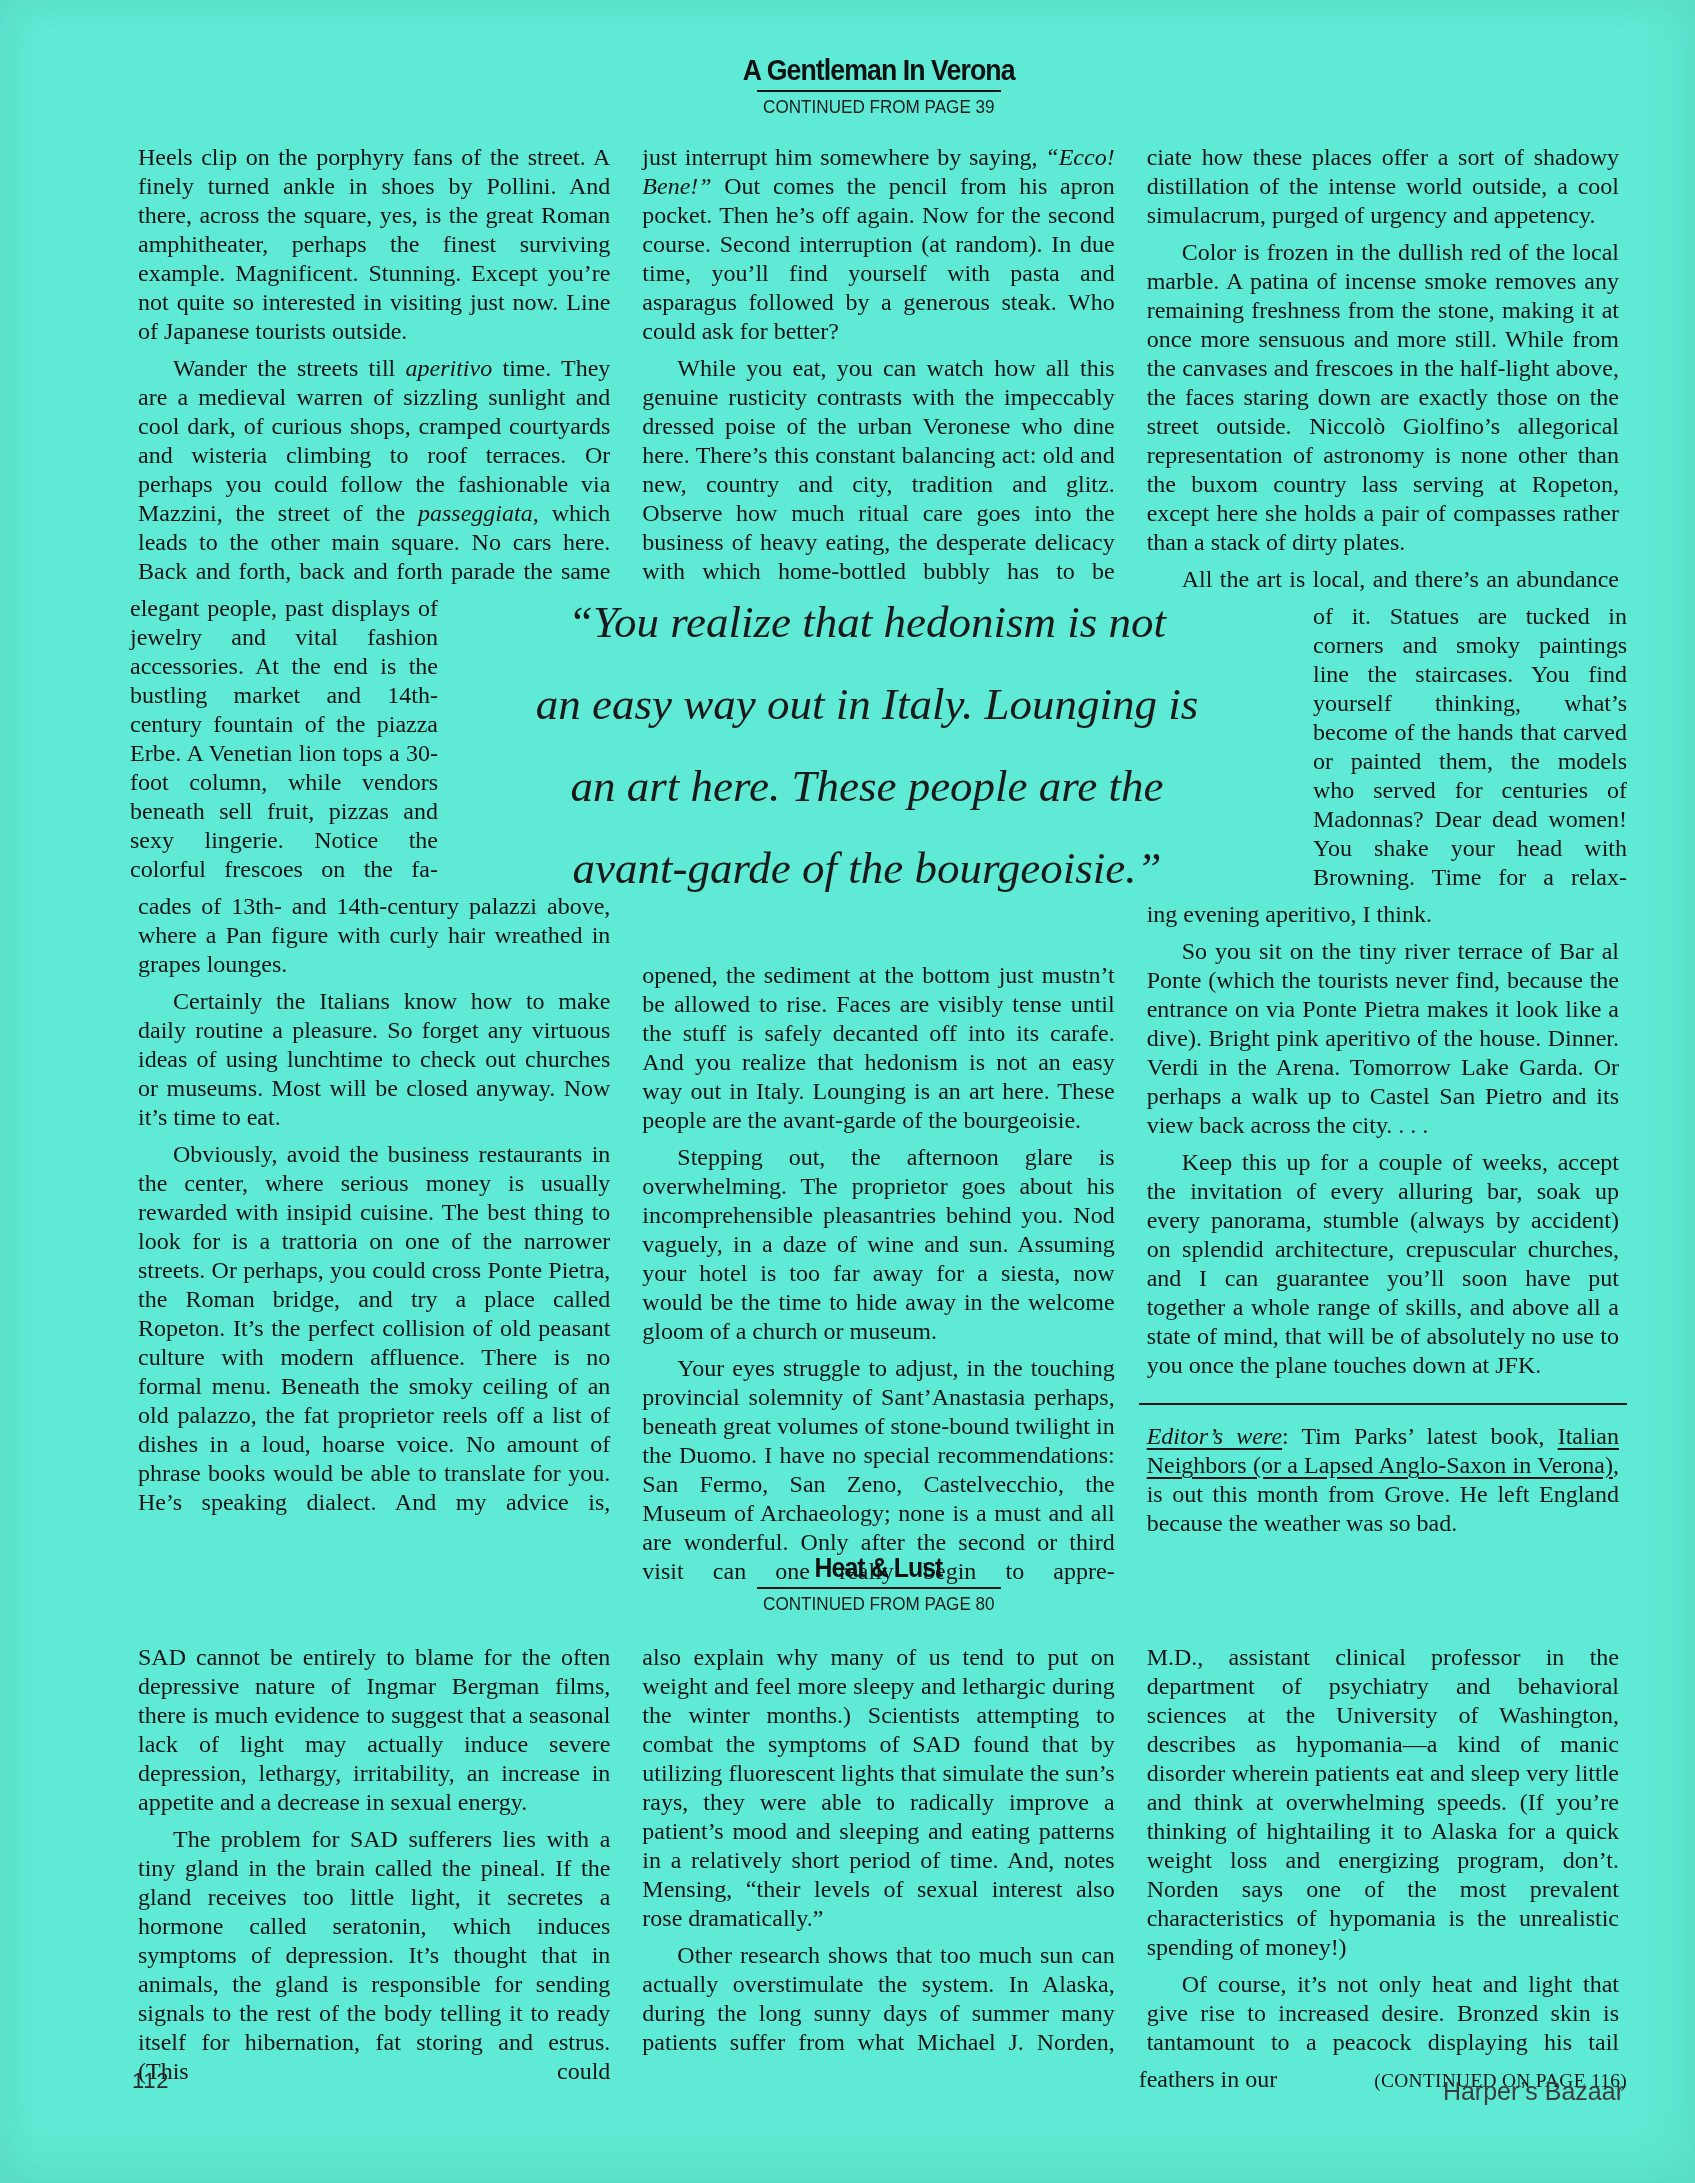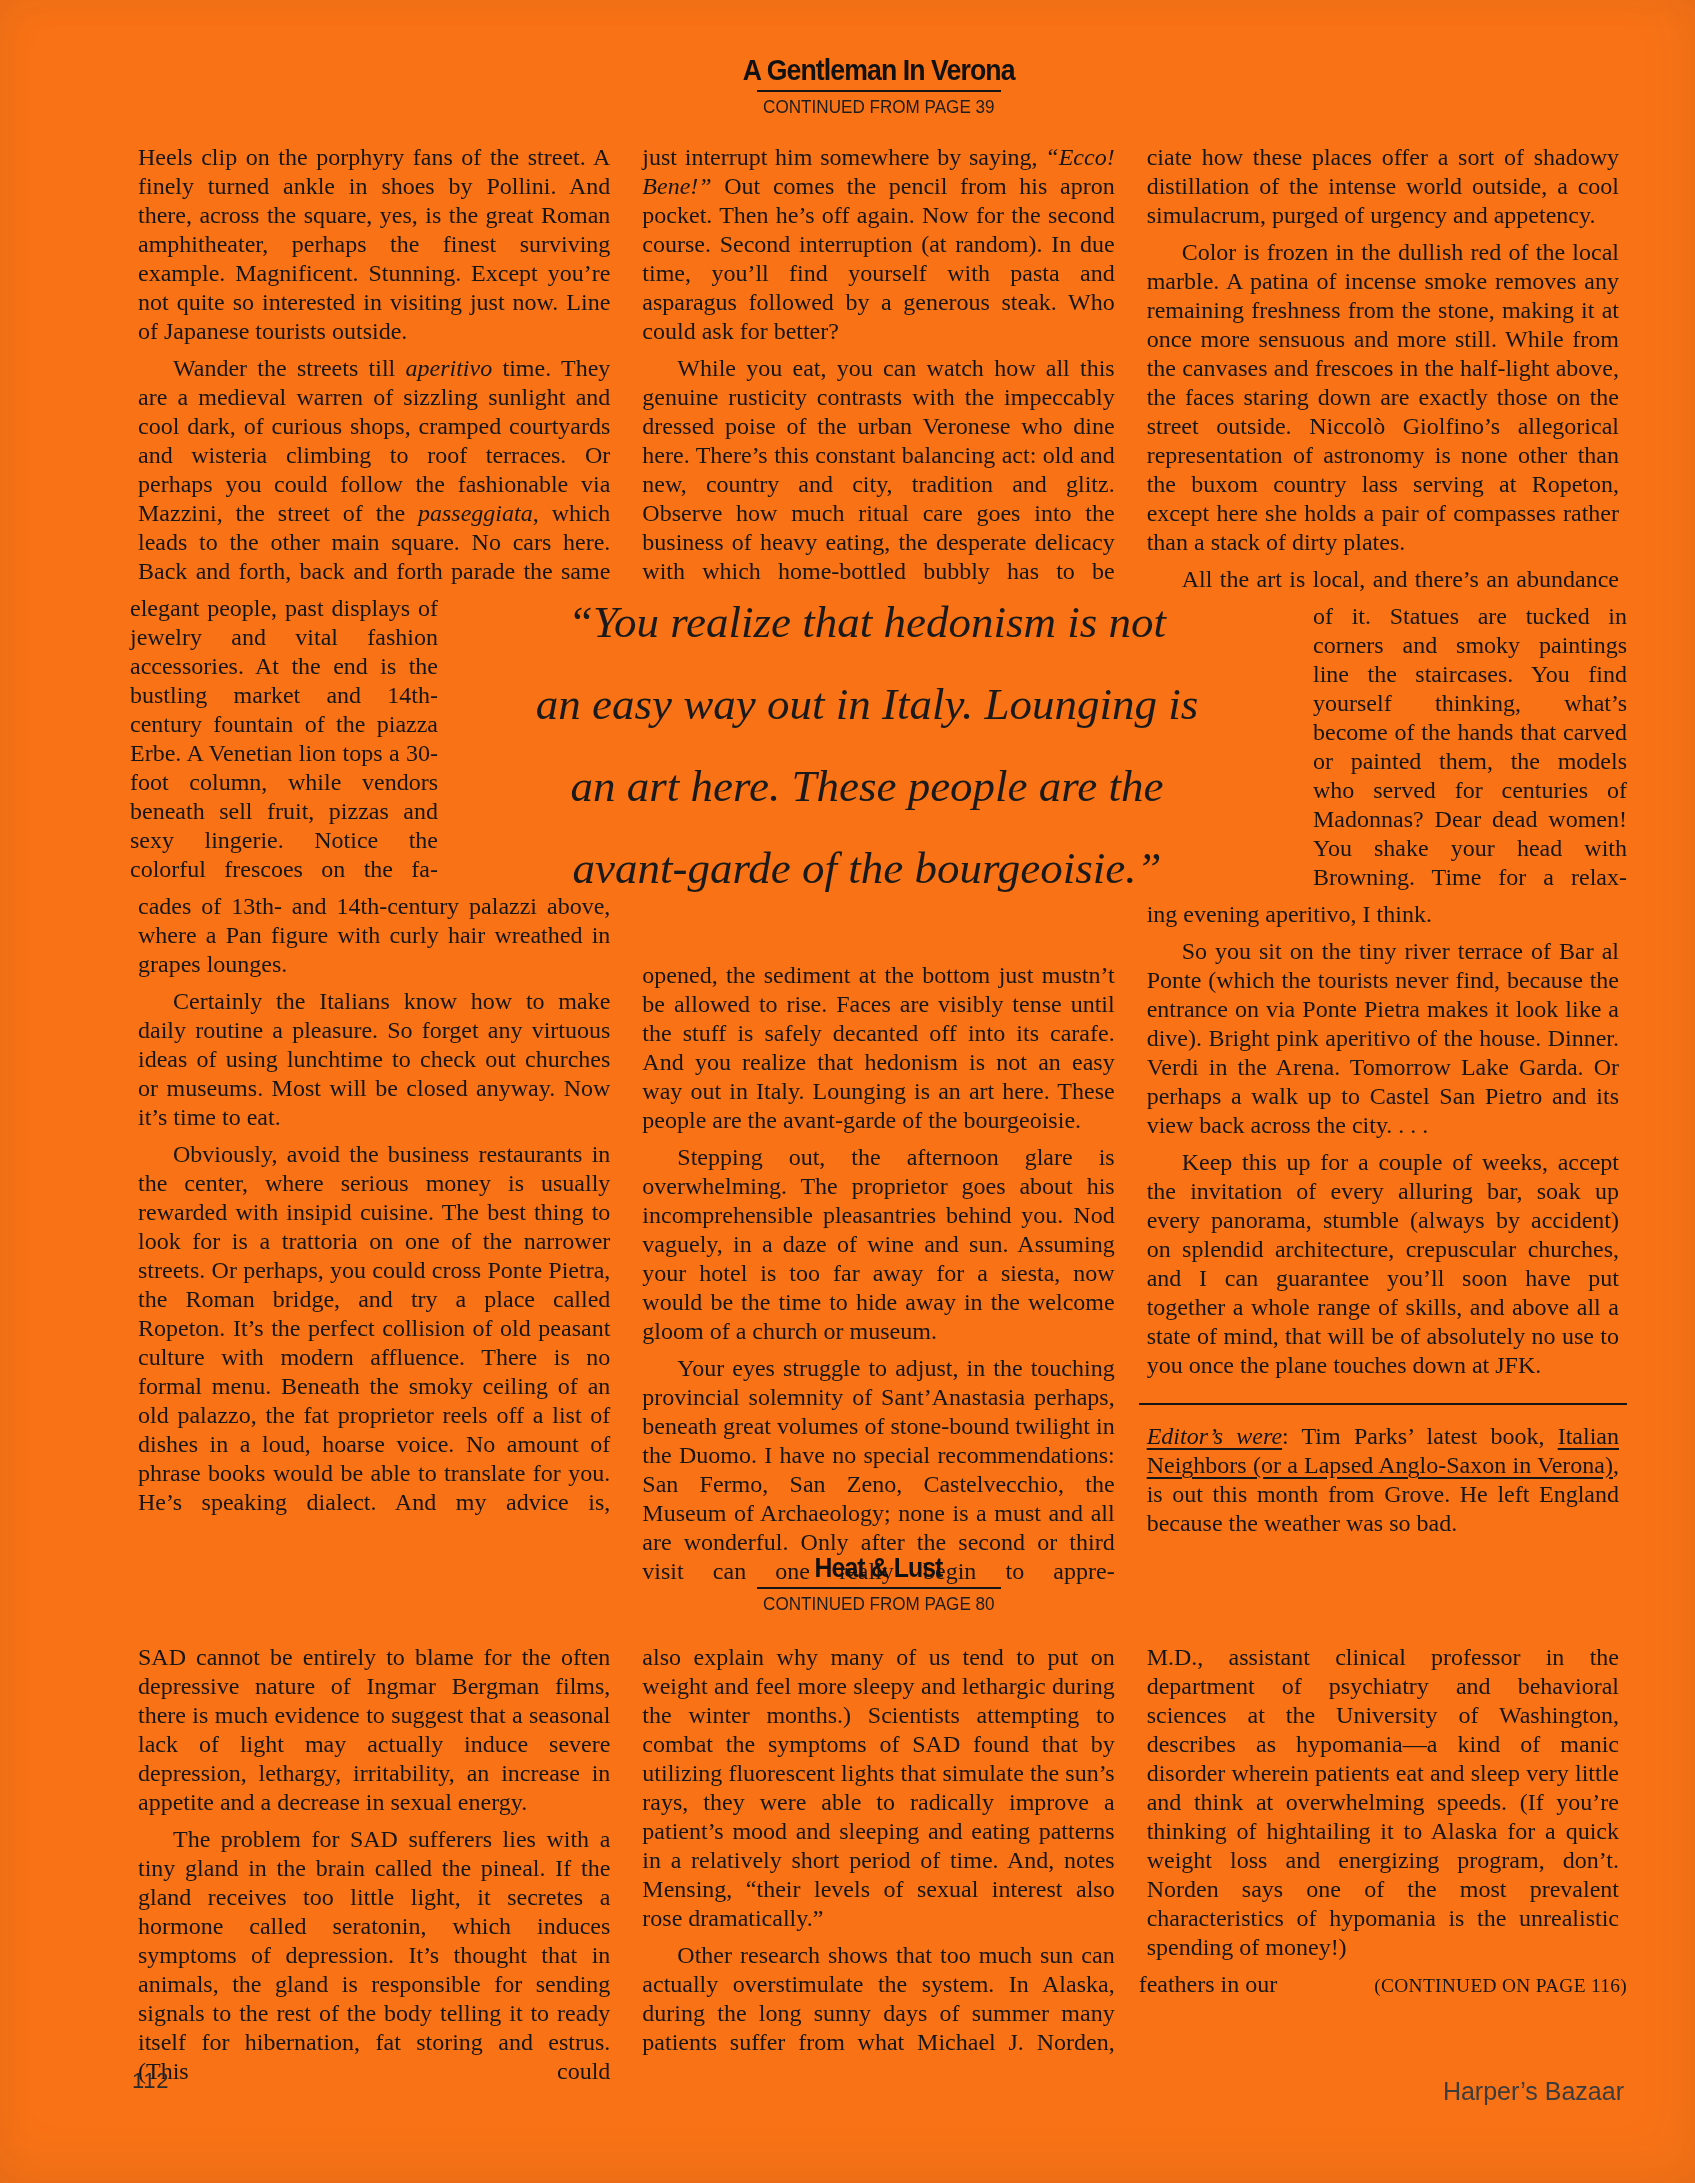--- a/index.html
+++ b/index.html
@@ -1,19 +1,19 @@
 <!DOCTYPE html>
 <html style="font-size:10.7px"><head>
 <meta charset="utf-8">
 <style>
   html,body{margin:0;padding:0;background:#d8d6d0;}
   .page{
     position:relative;
     width:1696px;height:2183px;
-    background:#f97316;
+    background:#5eead4;
     box-shadow:inset -9.4px -14.7px 54px rgba(60,55,45,0.07), inset 6.7px 5.4px 33px rgba(60,55,45,0.04);
     overflow:hidden;
     font-family:"Liberation Serif", serif;
     color:#161616;
   }
   
   .art-head{position:absolute;left:130px;width:1498px;text-align:center;}
   .art-head .t{
     font-family:"Liberation Sans", sans-serif;
     font-weight:700;font-size:29px;letter-spacing:-1px;color:#111;
@@ -123,20 +123,21 @@
       <p class="para ind cont">The problem for SAD sufferers lies with a tiny gland in the brain called the pineal. If the gland receives too little light, it secretes a hormone called seratonin, which induces symptoms of depression. It’s thought that in animals, the gland is responsible for sending signals to the rest of the body telling it to ready itself for hibernation, fat storing and estrus. (This could</p>
     </div>
 
     <div class="col">
       <p class="para">also explain why many of us tend to put on weight and feel more sleepy and lethargic during the winter months.) Scientists attempting to combat the symptoms of SAD found that by utilizing fluorescent lights that simulate the sun’s rays, they were able to radically improve a patient’s mood and sleeping and eating patterns in a relatively short period of time. And, notes Mensing, “their levels of sexual interest also rose dramatically.”</p>
       <p class="para ind cont">Other research shows that too much sun can actually overstimulate the system. In Alaska, during the long sunny days of summer many patients suffer from what Michael J. Norden,</p>
     </div>
 
     <div class="col">
       <p class="para">M.D., assistant clinical professor in the department of psychiatry and behavioral sciences at the University of Washington, describes as hypomania—a kind of manic disorder wherein patients eat and sleep very little and think at overwhelming speeds. (If you’re thinking of hightailing it to Alaska for a quick weight loss and energizing program, don’t. Norden says one of the most prevalent characteristics of hypomania is the unrealistic spending of money!)</p>
+      <p class="para ind cont">Of course, it’s not only heat and light that give rise to increased desire. Bronzed skin is tantamount to a peacock displaying his tail</p>
       <div class="lastline">
         <span>feathers in our</span>
         <span class="contin">(CONTINUED ON PAGE 116)</span>
       </div>
     </div>
   </div>
 
   <div class="folio">112</div>
   <div class="brand">Harper’s Bazaar</div>
 

